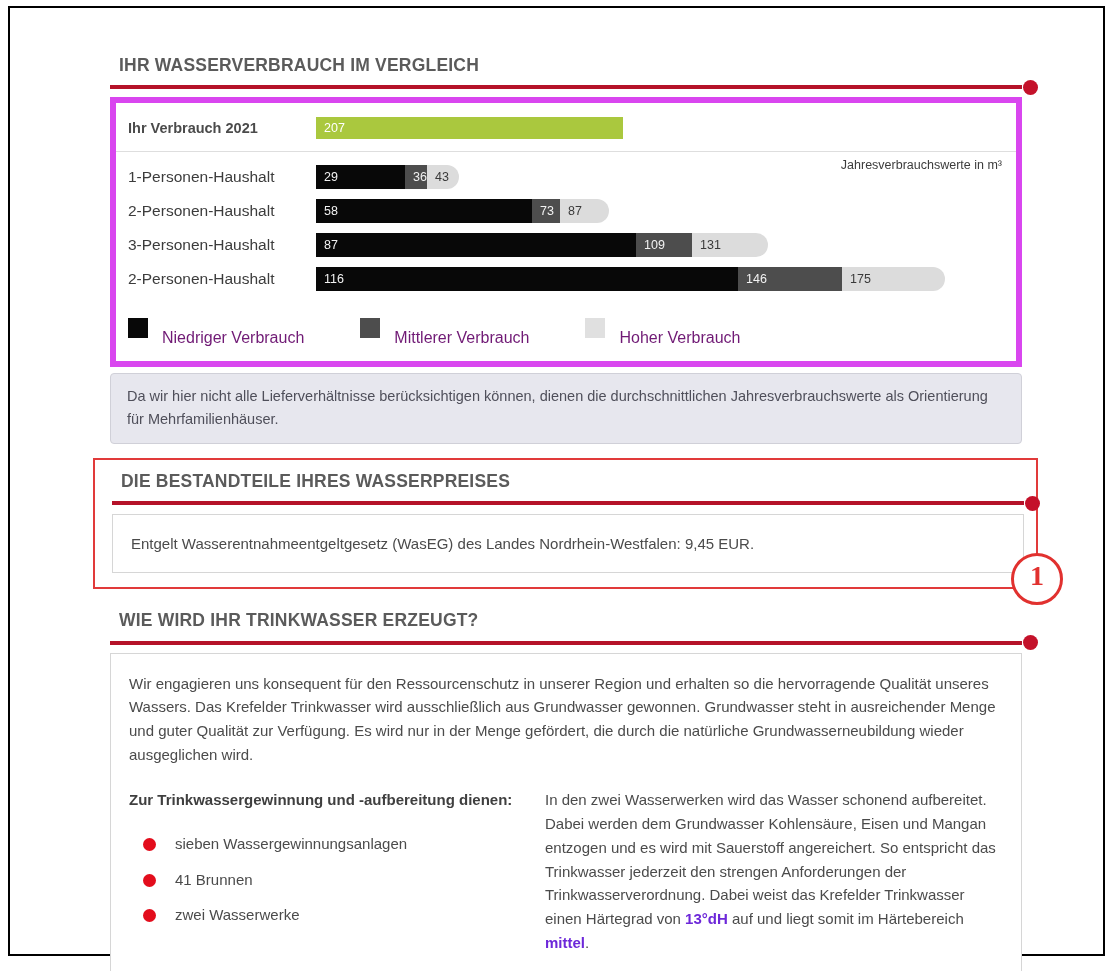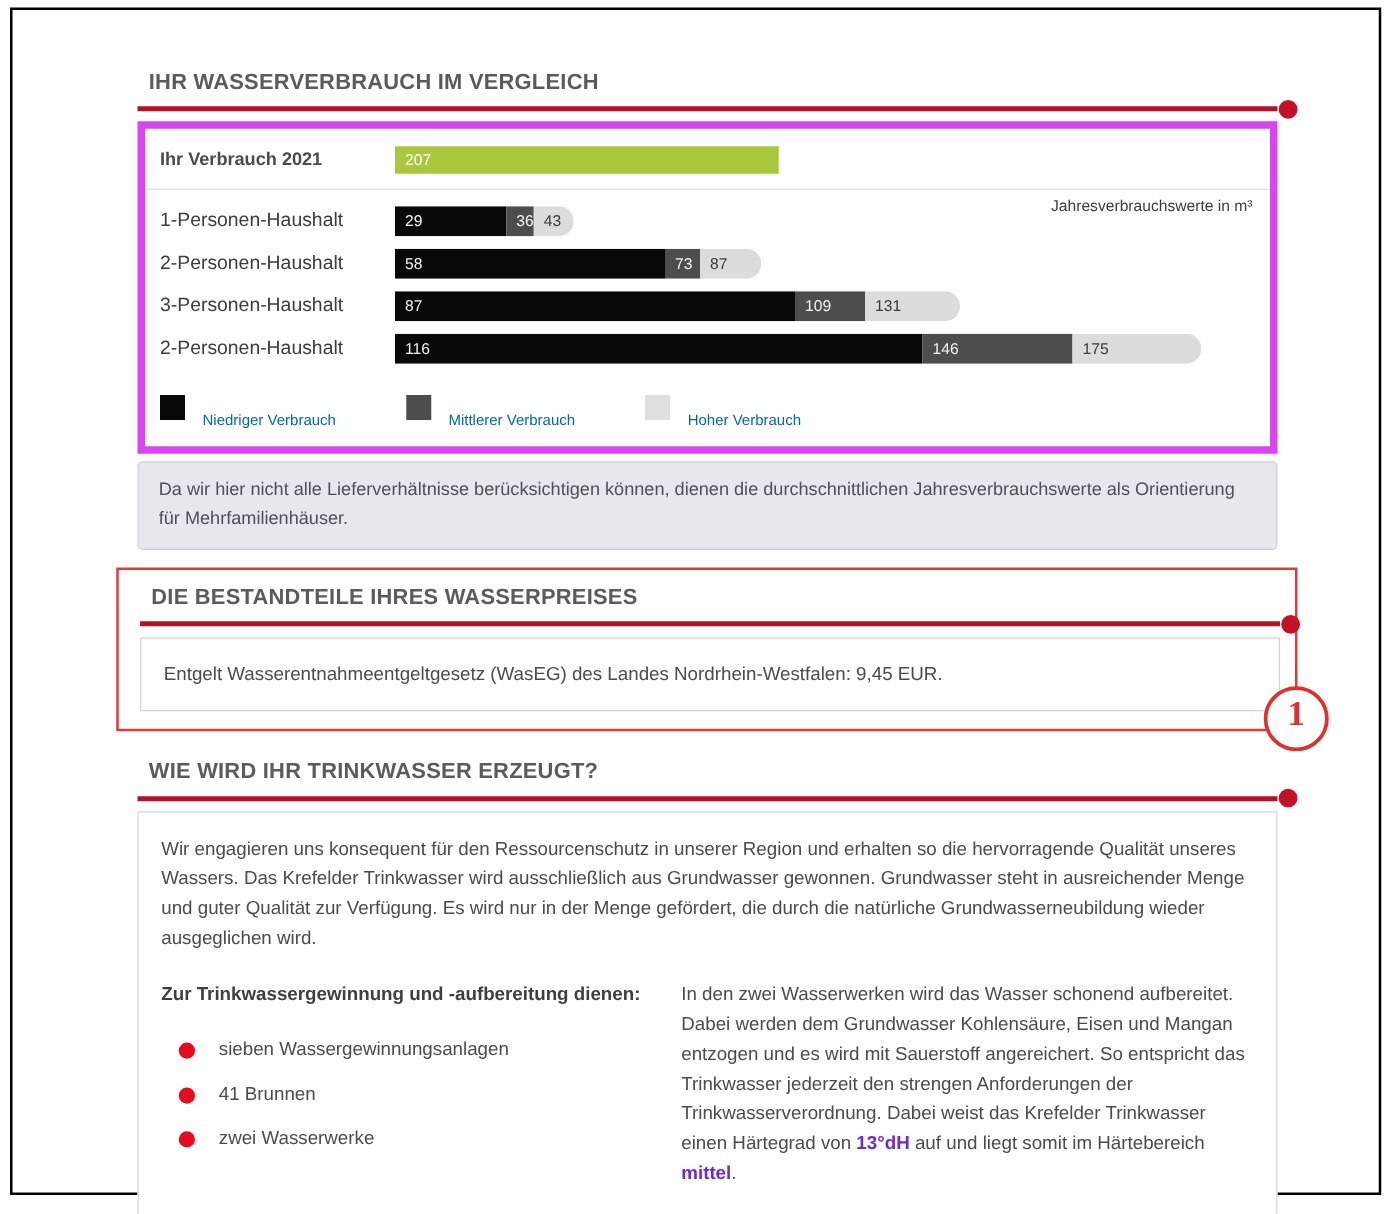--- a/index.html
+++ b/index.html
@@ -158,22 +158,22 @@
     padding: 10px 0 14px 12px;
   }
   .legend-item { display: flex; align-items: center; }
   .legend-item + .legend-item { margin-left: 56px; }
   .swatch { width: 20px; height: 20px; flex: 0 0 20px; }
   .swatch.low  { background: #080808; }
   .swatch.mid  { background: #4d4d4d; }
   .swatch.high { background: #e0e0e0; }
   .legend-label {
     margin-left: 14px;
-    font-size: 12px;
-    color: #0369a1;
+    font-size: 16px;
+    color: #701a75;
     margin-top: 21px;
   }
 
   
   .note-box {
     width: 912px;
     margin-top: 6px;
     background: #e7e7ee;
     border: 1px solid #d0d0d8;
     border-radius: 4px;
@@ -328,21 +328,21 @@
                 <div class="seg high" style="width:76px">131</div>
               </div>
             </div>
           </div>
 
           <div class="row">
             <div class="row-label">2-Personen-Haushalt</div>
             <div class="bar-area">
               <div class="stack">
                 <div class="seg low" style="width:422px">116</div>
-                <div class="seg mid" style="width:120px">146</div>
+                <div class="seg mid" style="width:104px">146</div>
                 <div class="seg high" style="width:103px">175</div>
               </div>
             </div>
           </div>
         </div>
 
         <div class="legend">
           <div class="legend-item">
             <span class="swatch low"></span>
             <span class="legend-label">Niedriger Verbrauch</span>

